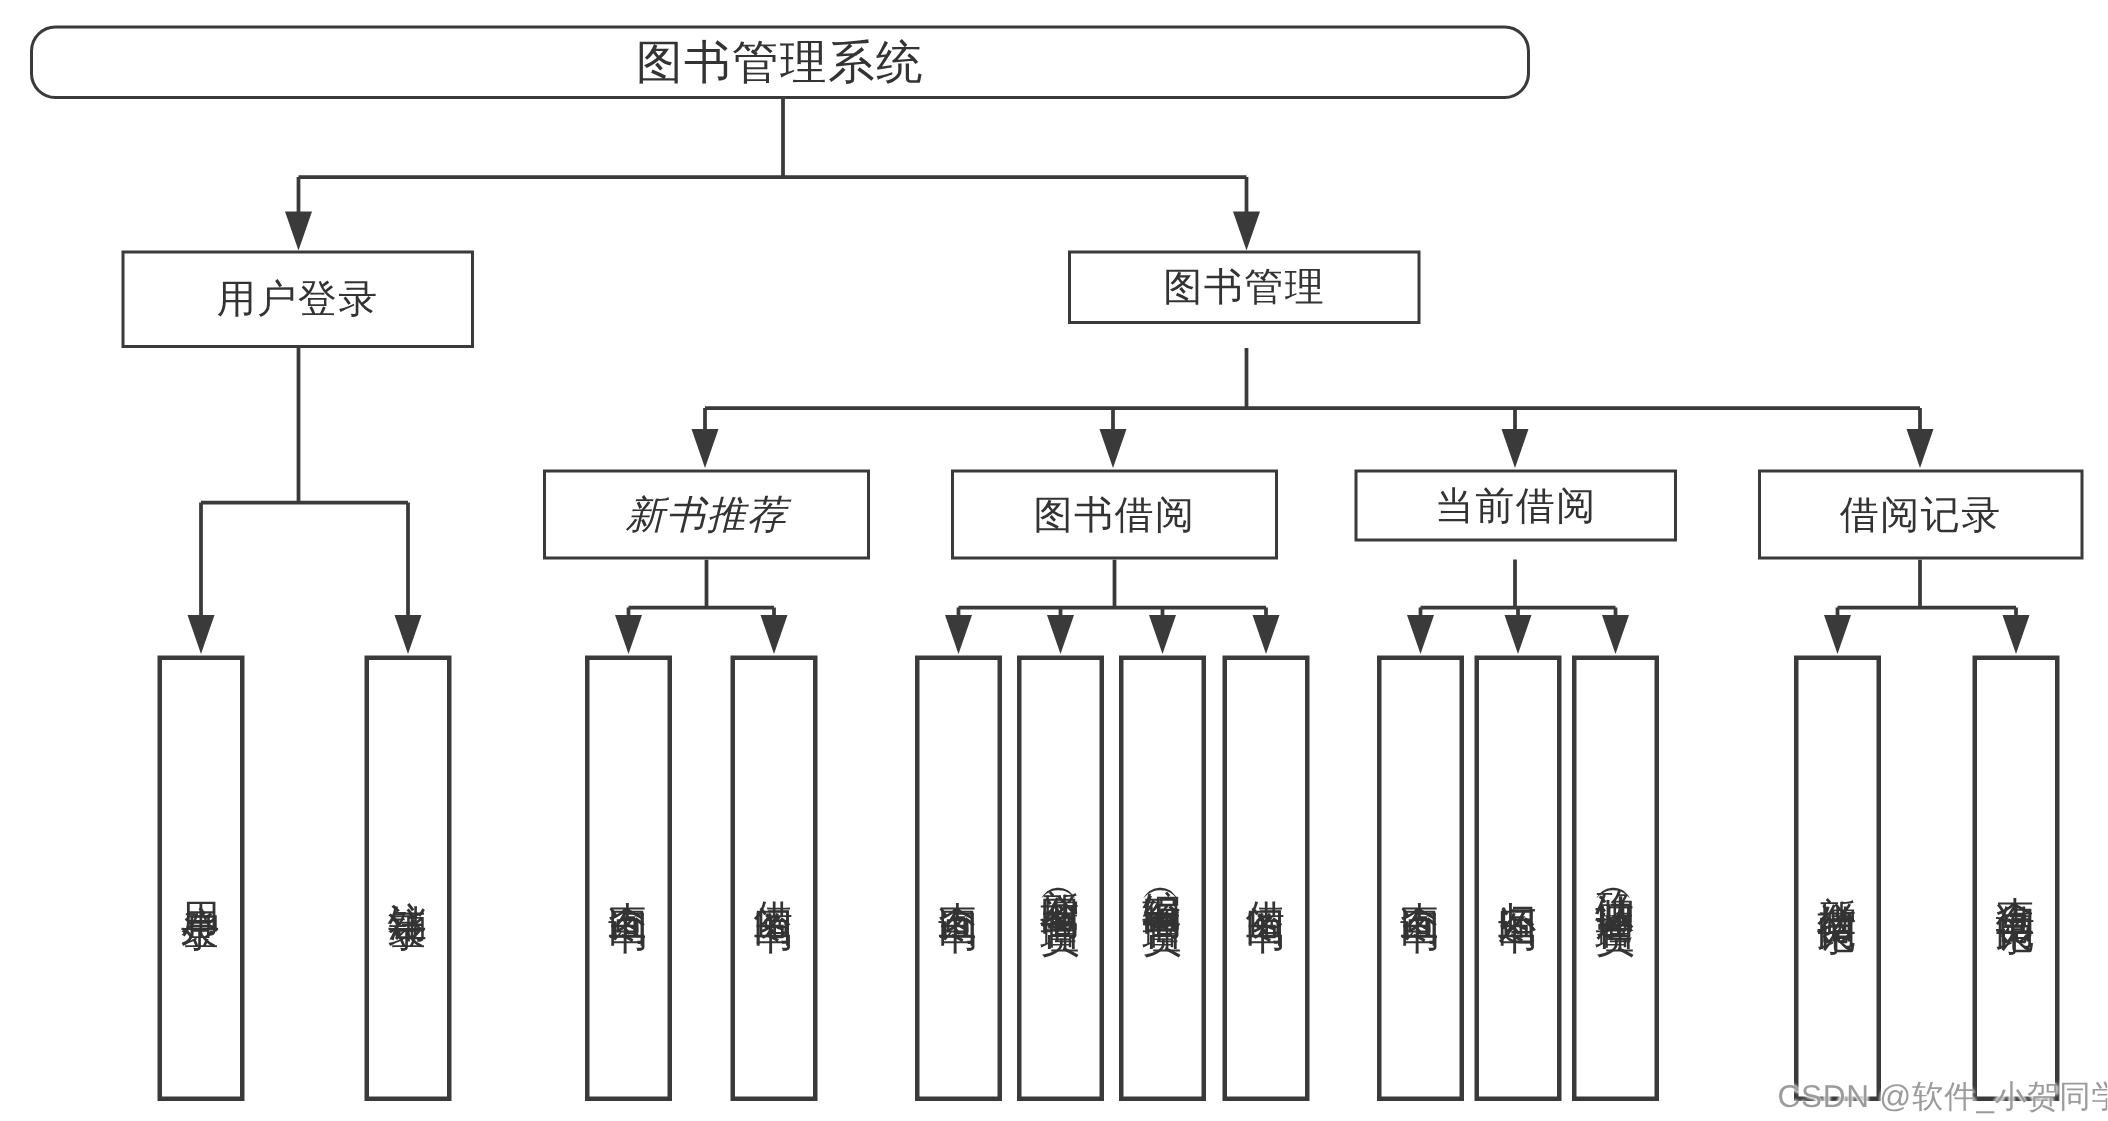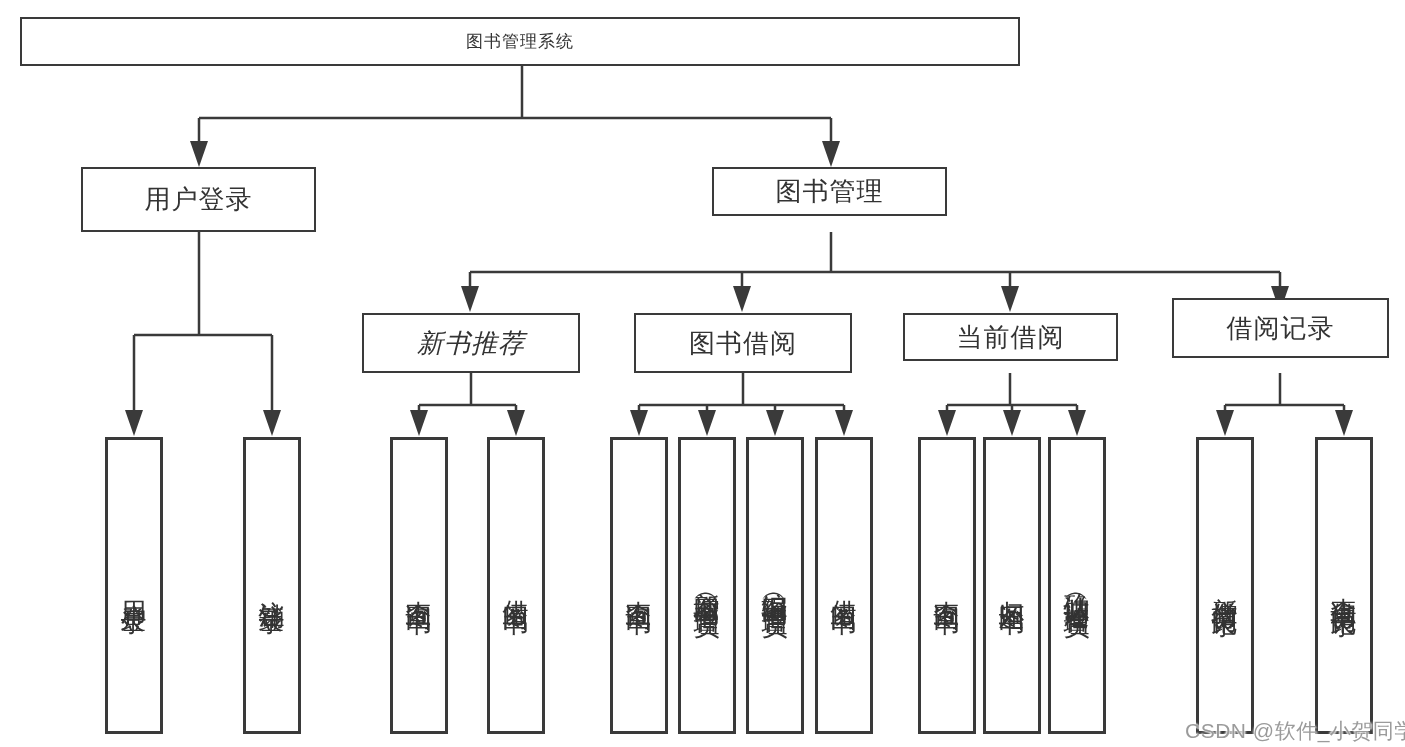--- a/index.html
+++ b/index.html
@@ -31,22 +31,23 @@
     display: flex;
     align-items: center;
     justify-content: center;
     text-align: center;
   }
   .hbox {
     font-size: 26px;
     letter-spacing: 1px;
   }
   .rootbox {
-    font-size: 17px;
+    font-size: 31px;
     letter-spacing: 1px;
+    border-radius: 17px;
   }
   .vbox {
     border-width: 3px;
     width: 58px;
     top: 437px;
     height: 297px;
     writing-mode: vertical-rl;
     text-orientation: mixed;
     font-size: 26px;
     letter-spacing: 3px;
@@ -110,21 +111,21 @@
   </svg>
 
   <div class="box rootbox" style="left:20px; top:17px; width:1000px; height:49px;">图书管理系统</div>
 
   <div class="box hbox" style="left:81px; top:167px; width:235px; height:65px;">用户登录</div>
   <div class="box hbox" style="left:712px; top:167px; width:235px; height:49px;">图书管理</div>
 
   <div class="box hbox" style="left:362px; top:313px; width:218px; height:60px;font-style:italic;">新书推荐</div>
   <div class="box hbox" style="left:634px; top:313px; width:218px; height:60px;">图书借阅</div>
   <div class="box hbox" style="left:903px; top:313px; width:215px; height:48px;">当前借阅</div>
-  <div class="box hbox" style="left:1172px; top:298px; width:217px; height:60px;">借阅记录</div>
+  <div class="box hbox" style="left:1172px; top:313px; width:217px; height:60px;">借阅记录</div>
 
   <div class="box vbox" style="left:105px;">用户登录</div>
   <div class="box vbox" style="left:243px;">注销登录</div>
   <div class="box vbox" style="left:390px;">查询图书</div>
   <div class="box vbox" style="left:487px;">借阅图书</div>
   <div class="box vbox" style="left:610px;">查询图书</div>
   <div class="box vbox" style="left:678px;">新增图书（管理员）</div>
   <div class="box vbox" style="left:746px;">编辑图书（管理员）</div>
   <div class="box vbox" style="left:815px;">借阅图书</div>
   <div class="box vbox" style="left:918px;">查询图书</div>

